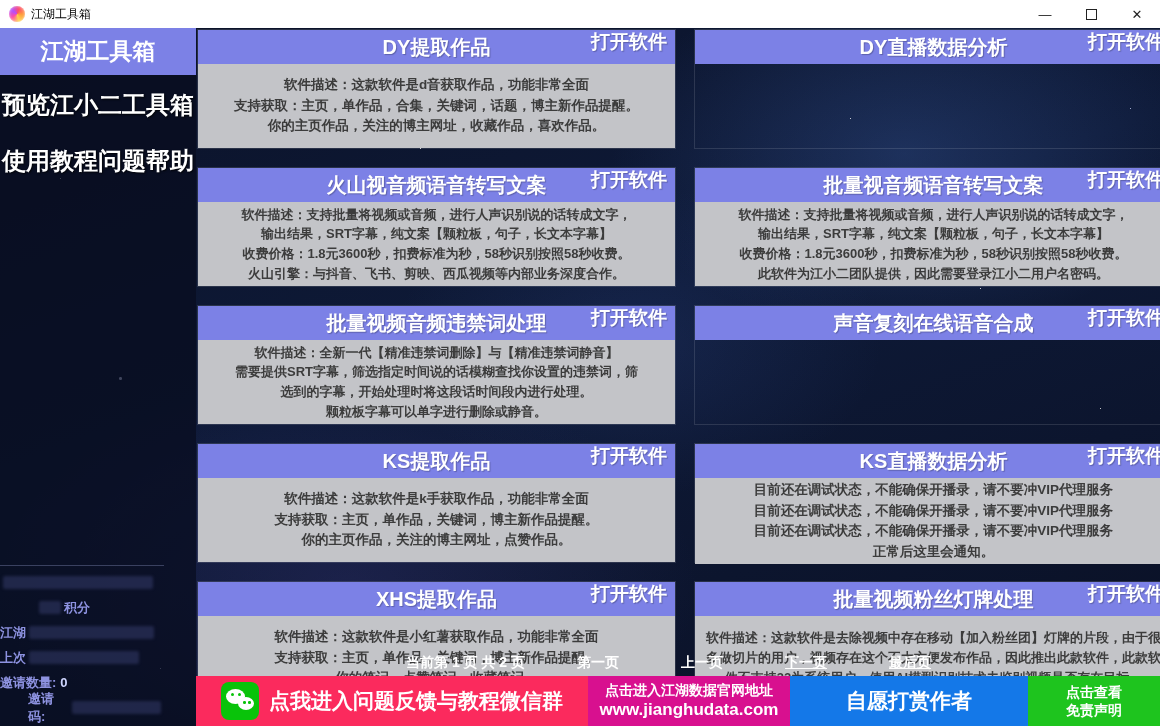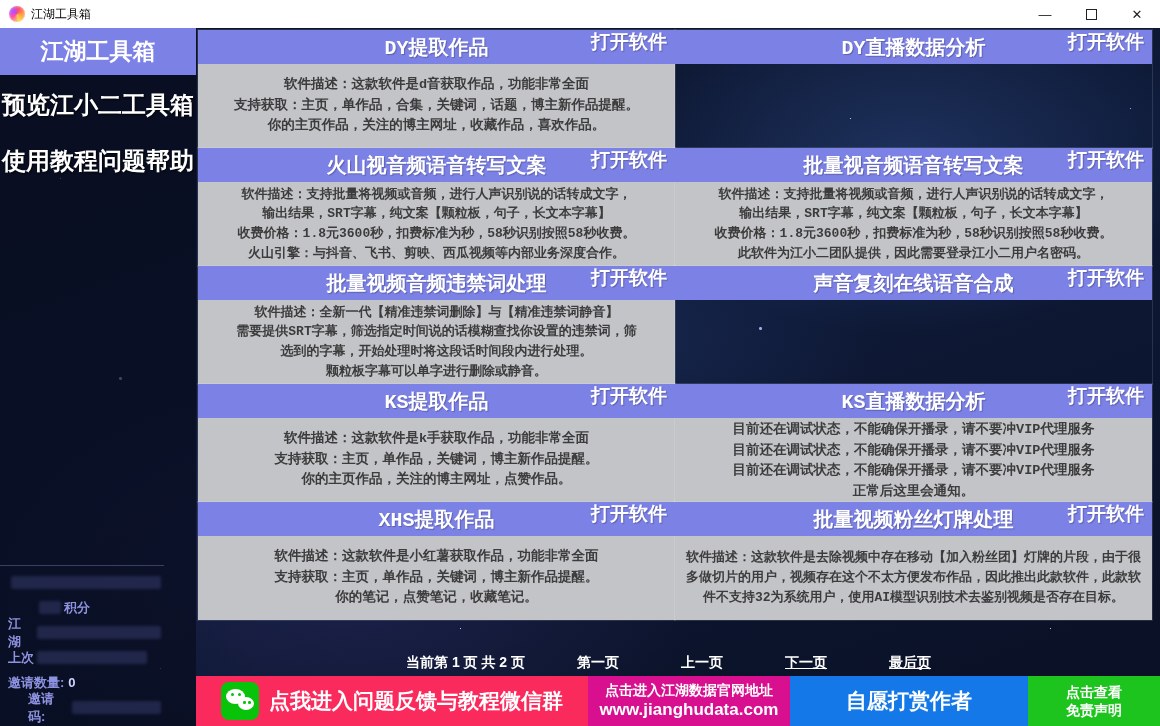--- a/index.html
+++ b/index.html
@@ -51,29 +51,29 @@
   }
   .side-item{
     color:#fff;font-weight:bold;font-size:24px;text-align:center;
     padding:14px 0 10px 0;cursor:pointer;letter-spacing:0;
     text-shadow:1px 1px 2px rgba(0,0,0,.8);
   }
   .side-stats{
     position:absolute;bottom:0;left:0;width:164px;border-top:1px solid #3a4160;
     padding:4px 0 6px 0;font-size:13px;color:#8d92e0;font-weight:bold;
   }
-  .stat-row{height:25px;display:flex;align-items:center;padding-left:8px;}
+  .stat-row{height:25px;display:flex;align-items:center;}
   .stat-row.center{justify-content:flex-start;padding-left:36px;}
   .redact{display:inline-block;height:13px;border-radius:2px;
     background:rgba(86,92,160,.30);filter:blur(1.5px);margin:0 3px;}
   .stat-value{color:#cfd6ff;margin-left:4px;font-weight:bold;}
   
   .cards{
     position:absolute;top:2px;left:198px;width:960px;
-    display:grid;grid-template-columns:477px 477px;grid-auto-rows:118px;gap:0;font-family:Liberation Mono, monospace;
+    display:grid;grid-template-columns:477px 477px;grid-auto-rows:118px;gap:20px;
   }
   .card{display:flex;flex-direction:column;box-shadow:0 0 0 1px rgba(255,255,255,.12);}
   .card-header{
     position:relative;height:34px;background:#7c81e6;flex:0 0 34px;
   }
   .card-title{
     position:absolute;left:0;top:0;width:100%;height:34px;display:flex;align-items:center;justify-content:center;
     color:#fff;font-weight:bold;font-size:20px;text-shadow:1px 1px 1px rgba(0,0,0,.25);
   }
   .card-open{

